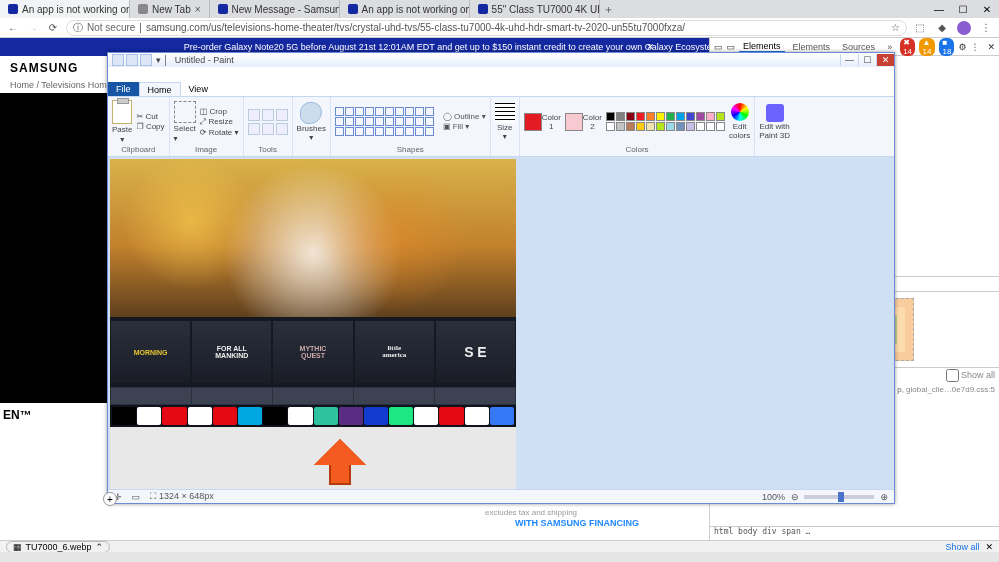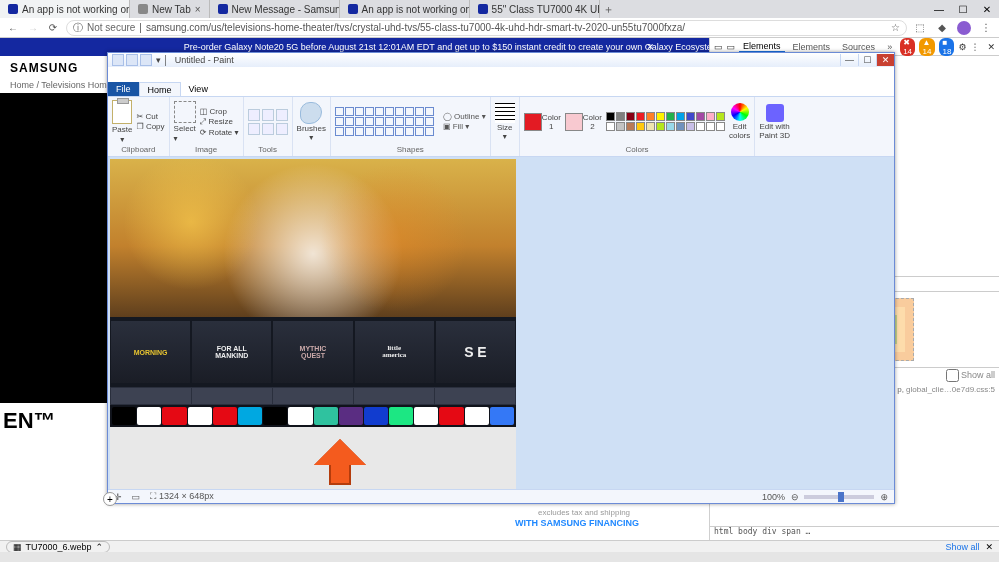--- a/index.html
+++ b/index.html
@@ -24,37 +24,37 @@
 
 
 .page { position:absolute; top:38px; left:0; right:0; bottom:22px; background:#fff; }
 .banner { height:18px; background:#1428a0; color:#fff; font-size:9px; display:flex; align-items:center; justify-content:center; gap:8px; }
 .banner a { color:#fff; text-decoration:underline; }
 .banner .close { position:absolute; right:345px; }
 .samsung-head { height:24px; display:flex; align-items:center; padding:0 10px; font-size:12px; font-weight:700; letter-spacing:1px; }
 .crumb { height:12px; font-size:9px; color:#666; padding:0 10px; }
 .tv-stage { position:absolute; top:55px; left:0; width:430px; height:310px; background:#000; }
 .tv-stage::after { content:""; position:absolute; bottom:8px; left:50%; width:60px; height:4px; background:#222; transform:translateX(-50%); }
-.en { position:absolute; top:370px; left:3px; font-size:22px; font-weight:800; }
+.en { position:absolute; top:370px; left:3px; font-size:12px; font-weight:800; }
 
 .prod { position:absolute; top:100px; left:525px; width:260px; font-size:10px; color:#333; }
 .prod .new { color:#2189ff; font-weight:700; font-size:9px; }
 .prod .wish { float:right; color:#444; font-size:9px; }
 .prod h1 { font-size:14px; font-weight:700; margin:6px 0 4px; line-height:1.2; }
 .prod .sku { font-size:8px; color:#888; }
 .prod .stars { color:#e6a817; font-size:10px; letter-spacing:1px; }
 .prod .stars .gray { color:#ccc; }
 .prod .rv { color:#2189ff; font-size:8px; }
 .prod .share { color:#2189ff; font-size:8px; margin-left:6px; }
 .prod .desc { margin-top:8px; font-size:9px; color:#333; line-height:1.3; }
 .prod .sizehdr { margin-top:12px; font-size:9px; letter-spacing:1px; color:#555; }
 .sizes { display:flex; flex-wrap:wrap; gap:6px; margin-top:6px; }
 .sizes div { width:78px; height:22px; border:1px solid #bbb; border-radius:3px; font-size:8px; display:flex; align-items:center; justify-content:center; }
 .sizes div.sel { border:2px solid #1428a0; }
-.fin { position:absolute; left:538px; top:470px; font-size:8px; color:#999; }
+.fin { position:absolute; left:485px; top:470px; font-size:8px; color:#999; }
 .finlink { position:absolute; left:515px; top:480px; font-size:9px; color:#2189ff; font-weight:700; }
 
 
 .devtools { position:absolute; top:38px; right:0; bottom:22px; width:290px; background:#fff; border-left:1px solid #cfcfcf; font-size:9px; color:#333; display:flex; flex-direction:column; }
 .dev-tabrow { display:flex; align-items:center; height:18px; border-bottom:1px solid #ccc; padding:0 4px; gap:4px; }
 .dev-tabrow .t { padding:0 4px; color:#555; }
 .dev-tabrow .t.active { border-bottom:2px solid #1a73e8; color:#000; }
 .dev-tabrow .tag { padding:0 3px; border-radius:6px; font-size:8px; }
 .dev-tabrow .red { background:#d93025; color:#fff; }
 .dev-tabrow .yell { background:#f29900; color:#fff; }

